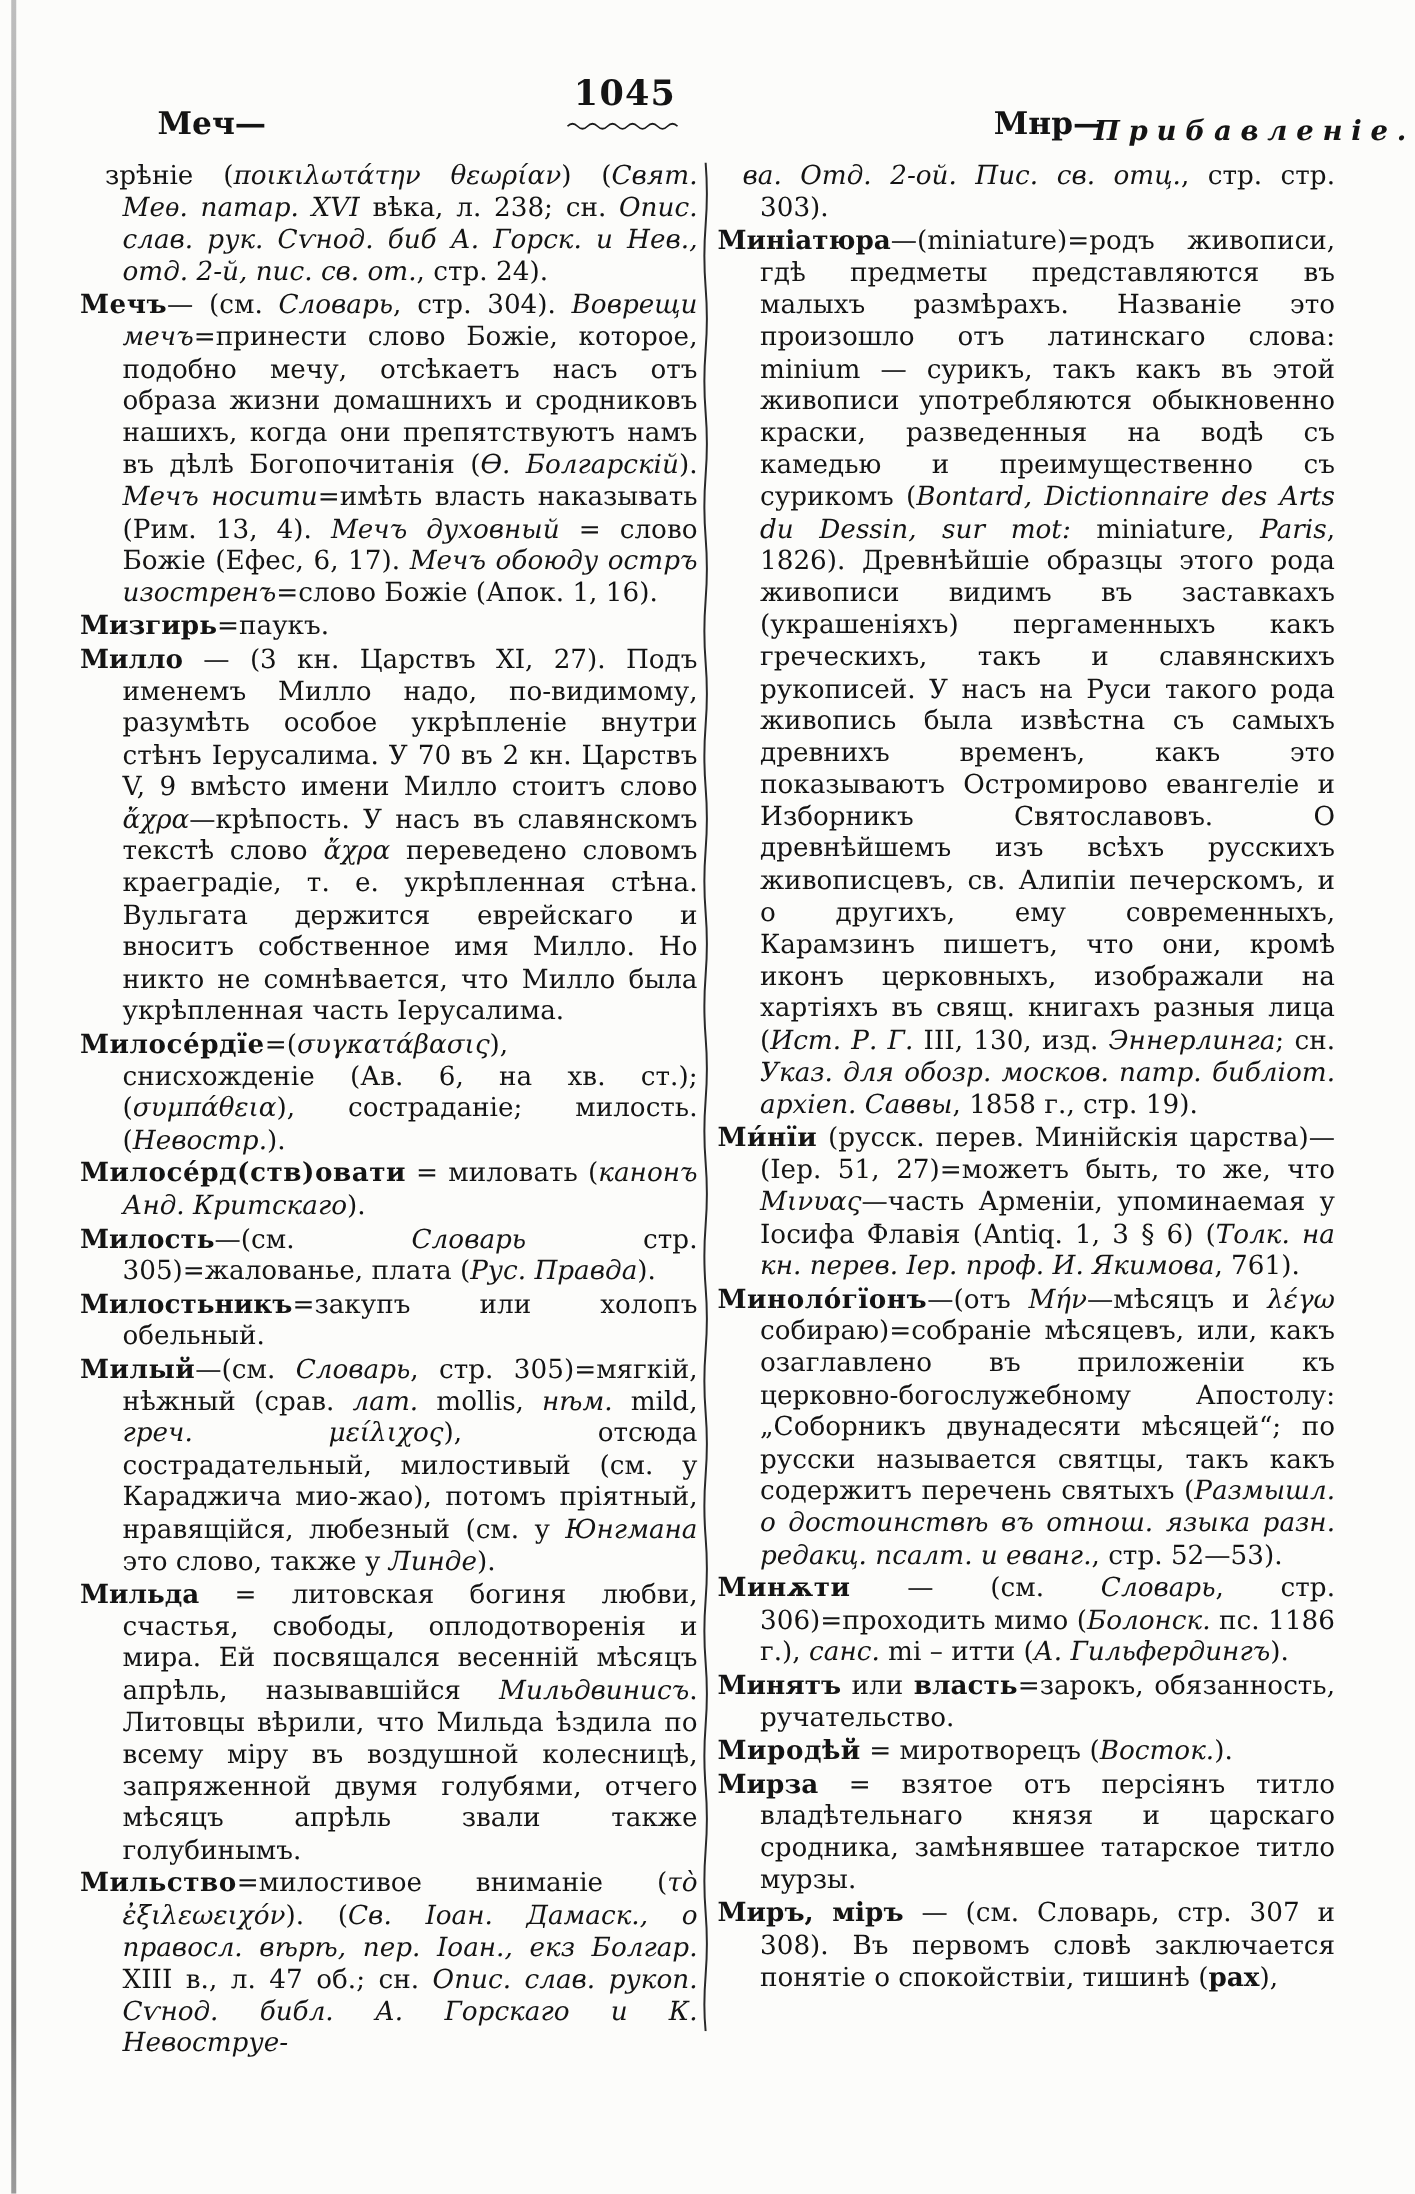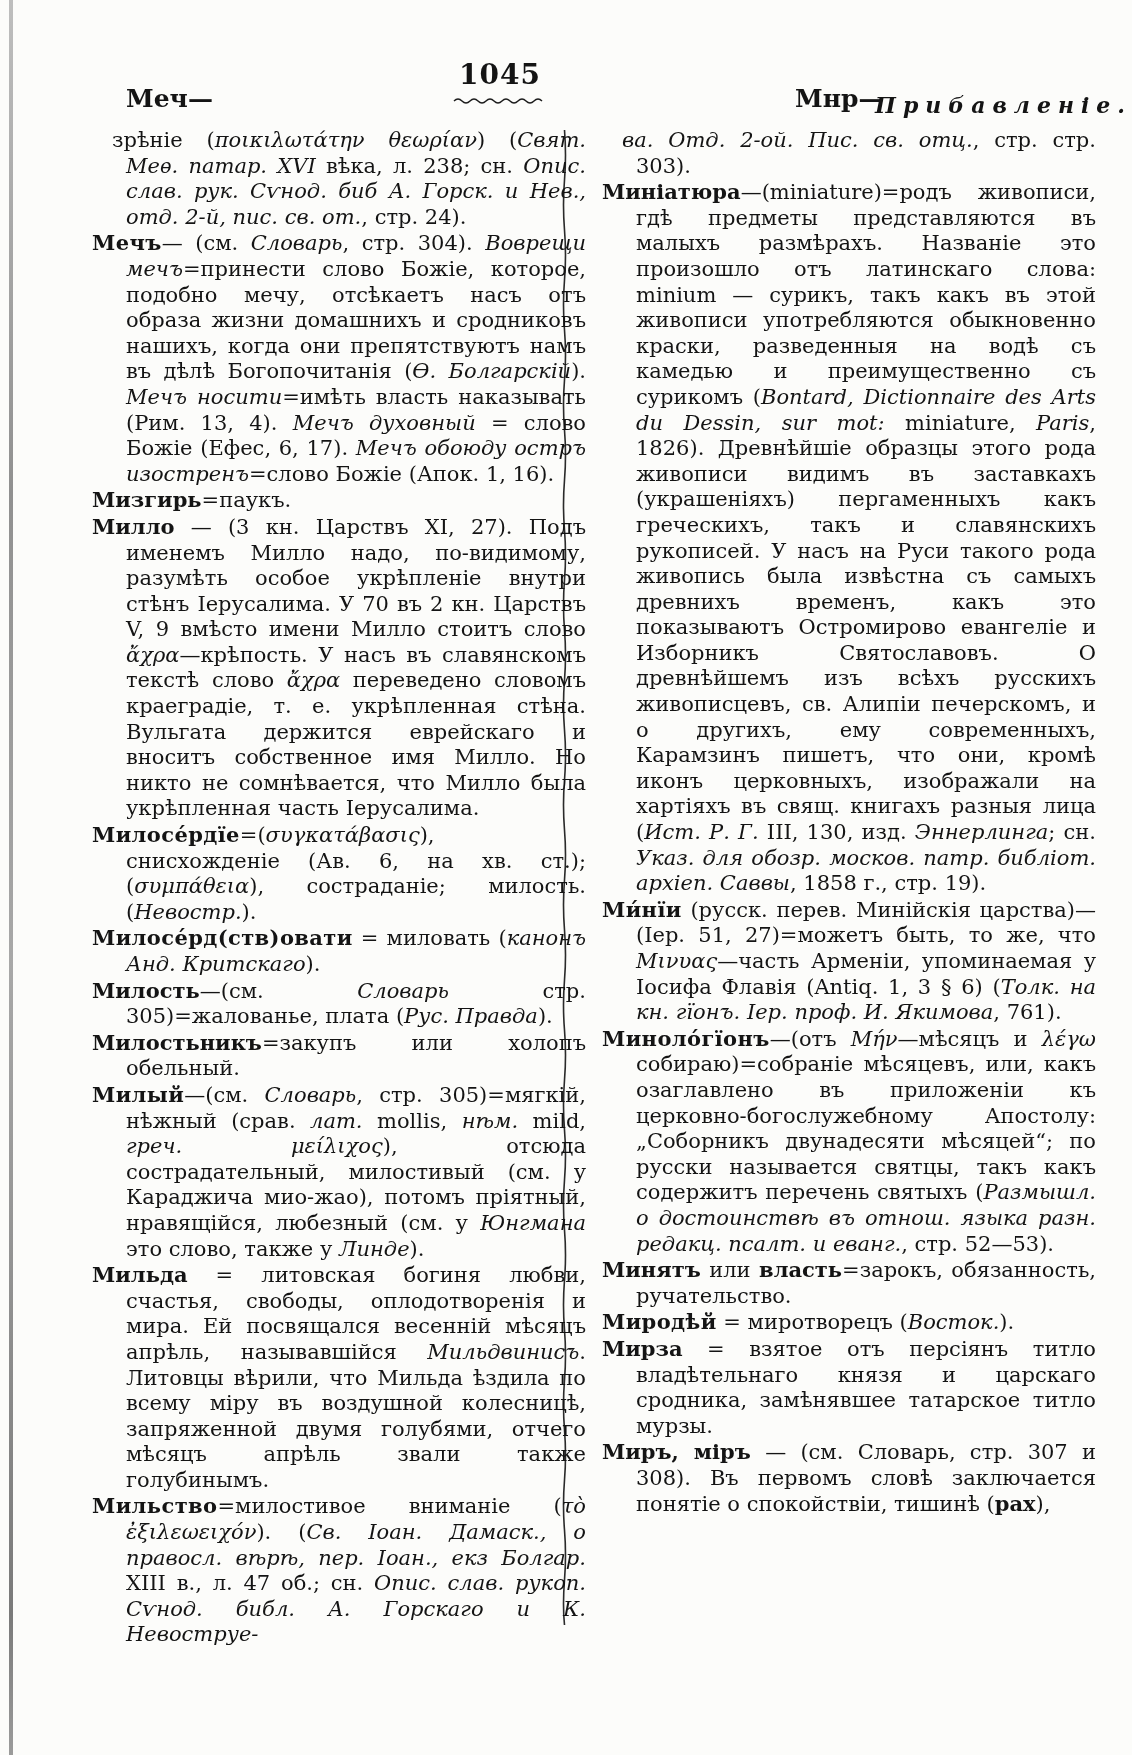--- a/index.html
+++ b/index.html
@@ -24,21 +24,21 @@
   .squiggle{position:absolute;top:96px;left:452px;}
   .running-head{position:absolute;top:84px;font-size:25px;font-weight:bold;text-align:center;}
   .rh-left{left:126px;}
   .rh-right{left:795px;}
   .rh-center{
     position:absolute;top:92px;left:0;right:0;text-align:right;
     font-size:22px;font-weight:bold;letter-spacing:7px;font-style:italic;
   }
   .columns{
     position:absolute;top:128px;left:64px;width:1004px;
-    display:flex;gap:16px;margin-left:28px;
+    display:flex;gap:16px;
   }
   .col{flex:1;min-width:0;}
   .col p{
     margin:0;padding-left:34px;text-indent:-34px;
     font-size:21px;line-height:25.6px;text-align:justify;
     overflow-wrap:break-word;
   }
   .col p.cont{text-indent:-14px;}
   .it{font-style:italic;}
   .gr{font-family:"DejaVu Serif",serif;font-style:italic;}
@@ -75,20 +75,21 @@
       <p class="entry"><span class="hw slav">Милосе́рд(ств)овати</span><span> = миловать (</span><span class="it">канонъ Анд. Критскаго</span><span>).</span></p>
       <p class="entry"><span class="hw">Милость</span><span>—(см. </span><span class="it">Словарь</span><span> стр. 305)=жалованье, плата (</span><span class="it">Рус. Правда</span><span>).</span></p>
       <p class="entry"><span class="hw">Милостьникъ</span><span>=закупъ или холопъ обельный.</span></p>
       <p class="entry"><span class="hw slav">Милый</span><span>—(см. </span><span class="it">Словарь</span><span>, стр. 305)=мягкій, нѣжный (срав. </span><span class="it">лат.</span><span> mollis, </span><span class="it">нѣм.</span><span> mild, </span><span class="it">греч.</span><span> </span><span class="gr">μείλιχος</span><span>), отсюда сострадательный, милостивый (см. у Караджича мио-жао), потомъ пріятный, нравящійся, любезный (см. у </span><span class="it">Юнгмана</span><span> это слово, также у </span><span class="it">Линде</span><span>).</span></p>
       <p class="entry"><span class="hw">Мильда</span><span> = литовская богиня любви, счастья, свободы, оплодотворенія и мира. Ей посвящался весенній мѣсяцъ апрѣль, называвшійся </span><span class="it">Мильдвинисъ</span><span>. Литовцы вѣрили, что Мильда ѣздила по всему міру въ воздушной колесницѣ, запряженной двумя голубями, отчего мѣсяцъ апрѣль звали также голубинымъ.</span></p>
       <p class="entry"><span class="hw slav">Мильство</span><span>=милостивое вниманіе (</span><span class="gr">τὸ ἐξιλεωειχόν</span><span>). (</span><span class="it">Св. Іоан. Дамаск., о правосл. вѣрѣ, пер. Іоан., екз Болгар.</span><span> XIII в., л. 47 об.; сн. </span><span class="it">Опис. слав. рукоп. Сѵнод. библ. А. Горскаго и К. Невоструе-</span></p>
     </div>
   <div class="col">
       <p class="cont"><span class="it">ва. Отд. 2-ой. Пис. св. отц.</span><span>, стр. стр. 303).</span></p>
       <p class="entry"><span class="hw">Миніатюра</span><span>—(miniature)=родъ живописи, гдѣ предметы представляются въ малыхъ размѣрахъ. Названіе это произошло отъ латинскаго слова: minium — сурикъ, такъ какъ въ этой живописи употребляются обыкновенно краски, разведенныя на водѣ съ камедью и преимущественно съ сурикомъ (</span><span class="it">Bontard, Dictionnaire des Arts du Dessin, sur mot:</span><span> miniature, </span><span class="it">Paris</span><span>, 1826). Древнѣйшіе образцы этого рода живописи видимъ въ заставкахъ (украшеніяхъ) пергаменныхъ какъ греческихъ, такъ и славянскихъ рукописей. У насъ на Руси такого рода живопись была извѣстна съ самыхъ древнихъ временъ, какъ это показываютъ Остромирово евангеліе и Изборникъ Святославовъ. О древнѣйшемъ изъ всѣхъ русскихъ живописцевъ, св. Алипіи печерскомъ, и о другихъ, ему современныхъ, Карамзинъ пишетъ, что они, кромѣ иконъ церковныхъ, изображали на хартіяхъ въ свящ. книгахъ разныя лица (</span><span class="it">Ист. Р. Г.</span><span> III, 130, изд. </span><span class="it">Эннерлинга</span><span>; сн. </span><span class="it">Указ. для обозр. москов. патр. библіот. архіеп. Саввы</span><span>, 1858 г., стр. 19).</span></p>
-      <p class="entry"><span class="hw slav">Ми́нїи</span><span> (русск. перев. Минійскія царства)— (Іер. 51, 27)=можетъ быть, то же, что </span><span class="gr">Μινυας</span><span>—часть Арменіи, упоминаемая у Іосифа Флавія (Antiq. 1, 3 § 6) (</span><span class="it">Толк. на кн. гїонъ. Іер. проф. И. Якимова</span><span>, 761).</span></p>
+      <p class="entry"><span class="hw slav">Ми́нїи</span><span> (русск. перев. Минійскія царства)— (Іер. 51, 27)=можетъ быть, то же, что </span><span class="gr">Μινυας</span><span>—часть Арменіи, упоминаемая у Іосифа Флавія (Antiq. 1, 3 § 6) (</span><span class="it">Толк. на кн. перев. Іер. проф. И. Якимова</span><span>, 761).</span></p>
       <p class="entry"><span class="hw slav">Миноло́гїонъ</span><span>—(отъ </span><span class="gr">Μήν</span><span>—мѣсяцъ и </span><span class="gr">λέγω</span><span> собираю)=собраніе мѣсяцевъ, или, какъ озаглавлено въ приложеніи къ церковно-богослужебному Апостолу: „Соборникъ двунадесяти мѣсяцей“; по русски называется святцы, такъ какъ содержитъ перечень святыхъ (</span><span class="it">Размышл. о достоинствѣ въ отнош. языка разн. редакц. псалт. и еванг.</span><span>, стр. 52—53).</span></p>
+      <p class="entry"><span class="hw slav">Минѫти</span><span> — (см. </span><span class="it">Словарь</span><span>, стр. 306)=проходить мимо (</span><span class="it">Болонск.</span><span> пс. 1186 г.), </span><span class="it">санс.</span><span> mi – итти (</span><span class="it">А. Гильфердингъ</span><span>).</span></p>
       <p class="entry"><span class="hw">Минятъ</span><span> или </span><span class="hw">власть</span><span>=зарокъ, обязанность, ручательство.</span></p>
       <p class="entry"><span class="hw slav">Миродѣй</span><span> = миротворецъ (</span><span class="it">Восток.</span><span>).</span></p>
       <p class="entry"><span class="hw">Мирза</span><span> = взятое отъ персіянъ титло владѣтельнаго князя и царскаго сродника, замѣнявшее татарское титло мурзы.</span></p>
       <p class="entry"><span class="hw">Миръ, міръ</span><span> — (см. Словарь, стр. 307 и 308). Въ первомъ словѣ заключается понятіе о спокойствіи, тишинѣ (</span><span class="bd">pax</span><span>),</span></p>
     </div>
 </div>
 
 </body></html>

